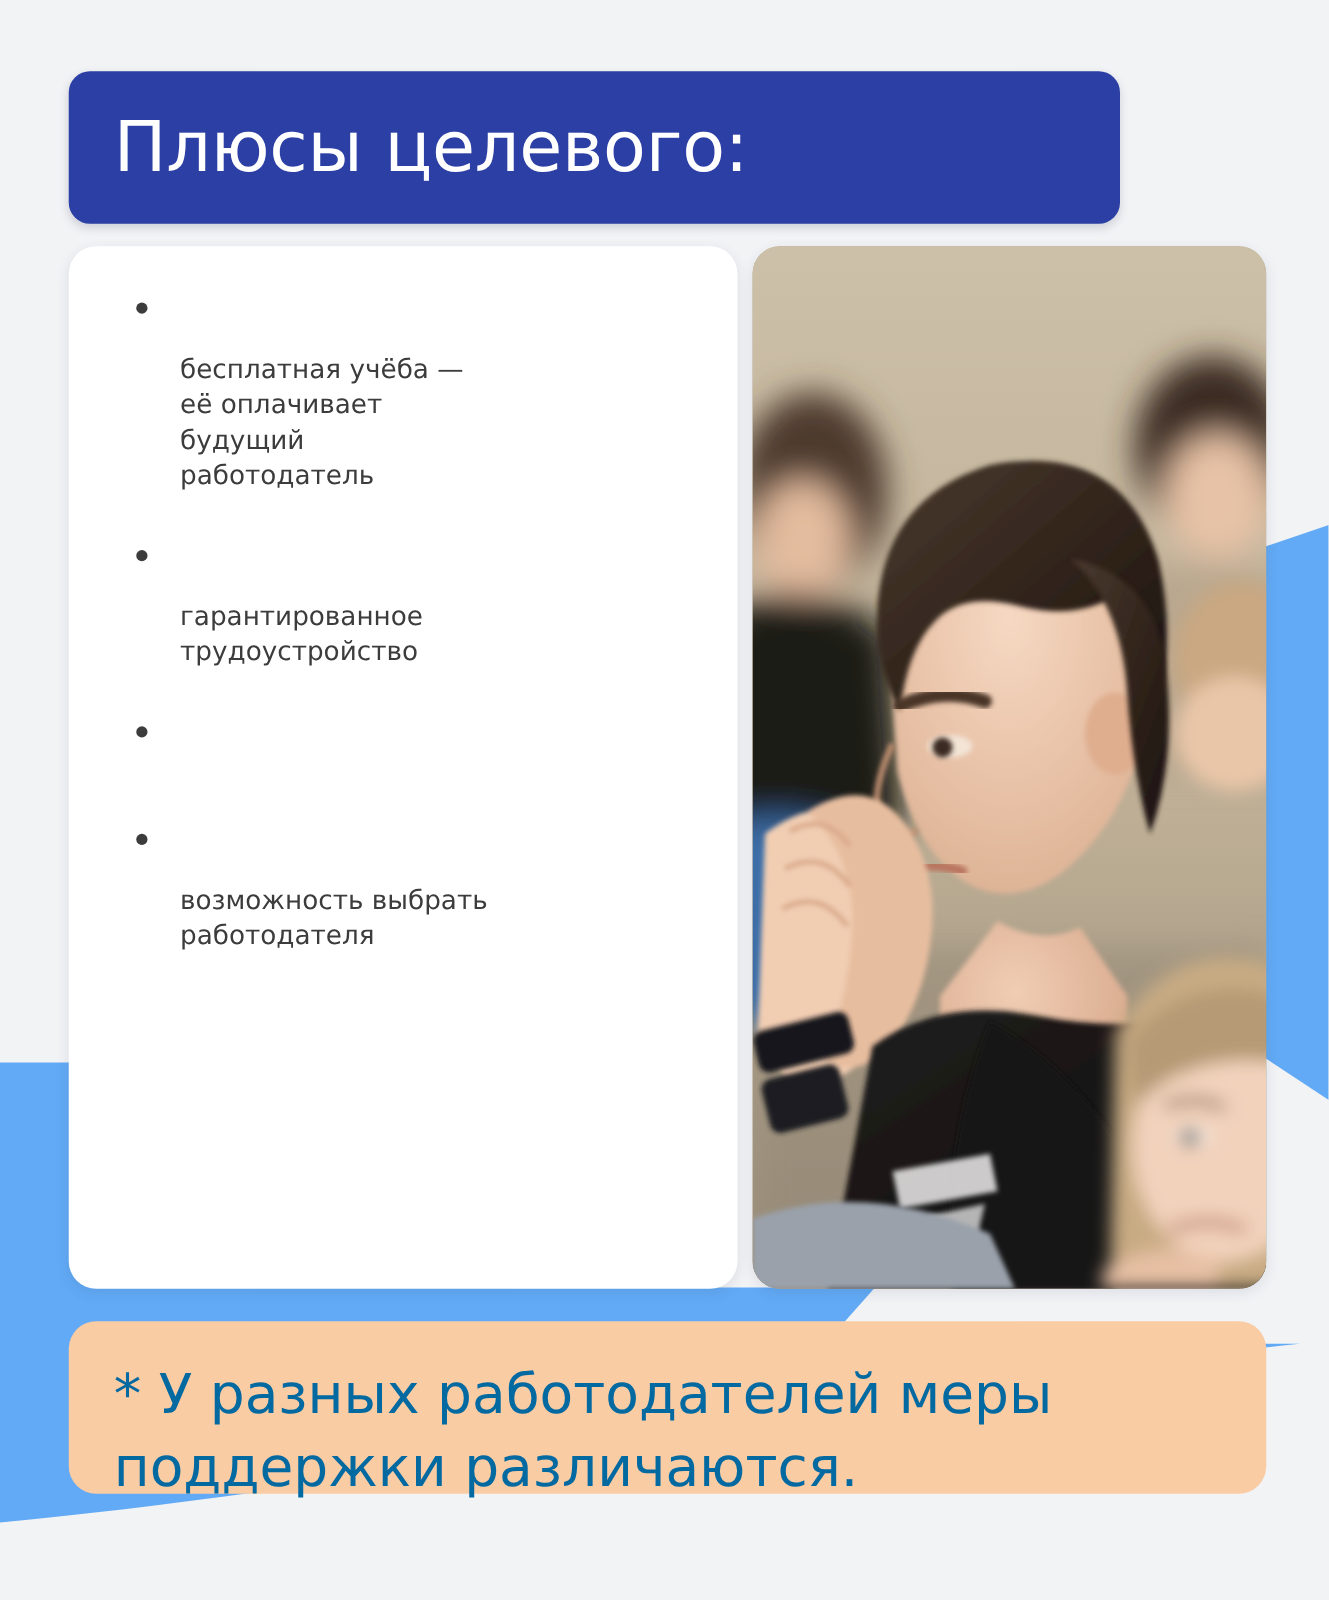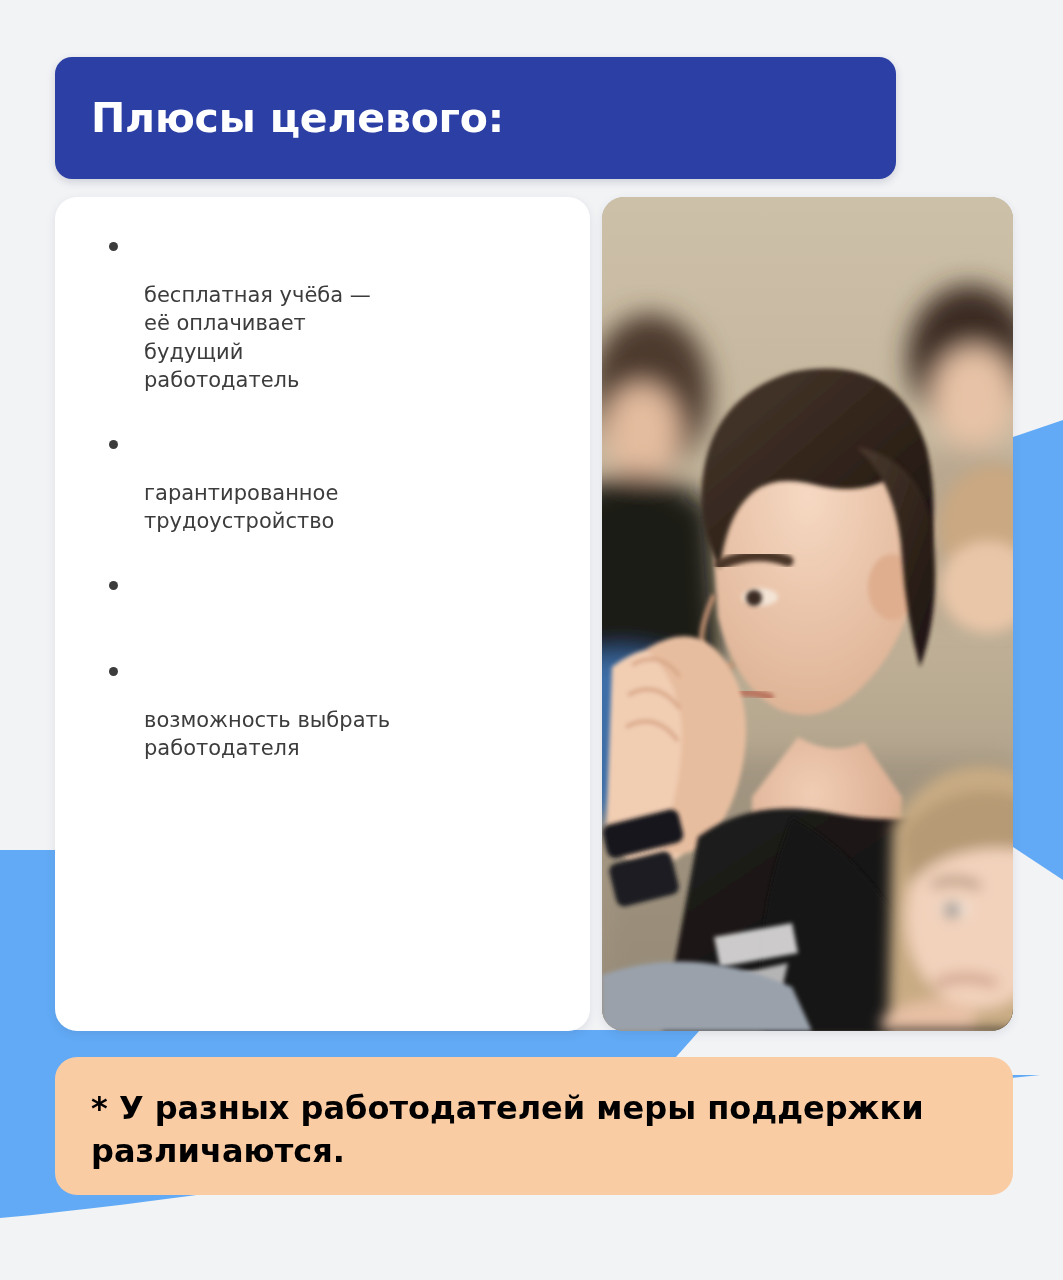--- a/index.html
+++ b/index.html
@@ -56,22 +56,22 @@
     width: 841px;
     height: 122px;
     background: #2b3fa4;
     border-radius: 17px;
     box-shadow: 0 3px 8px rgba(40,50,90,0.18);
     display: flex;
     align-items: center;
   }
   .title-text {
     color: #ffffff;
-    font-size: 41px;
-    font-weight: 700;
+    font-size: 56px;
+    font-weight: 400;
     letter-spacing: -0.2px;
     margin-left: 36px;
     white-space: nowrap;
     font-family: "DejaVu Sans", "Liberation Sans", sans-serif;
   }
   .logo-box {
     position: absolute;
     left: 860px;
     top: 0px;
     width: 118px;
@@ -153,25 +153,25 @@
     top: 1057px;
     width: 958px;
     height: 138px;
     background: #facca4;
     border-radius: 22px;
     z-index: 5;
     box-sizing: border-box;
     padding: 30px 36px;
   }
   .footnote-text {
-    color: #000000;
-    font-size: 32px;
+    color: #0369a1;
+    font-size: 44px;
     line-height: 1.33;
     font-family: "DejaVu Sans", "Liberation Sans", sans-serif;
-    font-weight: 700;
+    font-weight: 400;
   }
 </style>
 </head>
 <body>
 
 <div id="canvas">
 
   <div class="deco-layer">
     <svg class="deco-svg" viewBox="0 0 1063 1280" xmlns="http://www.w3.org/2000/svg">
 

